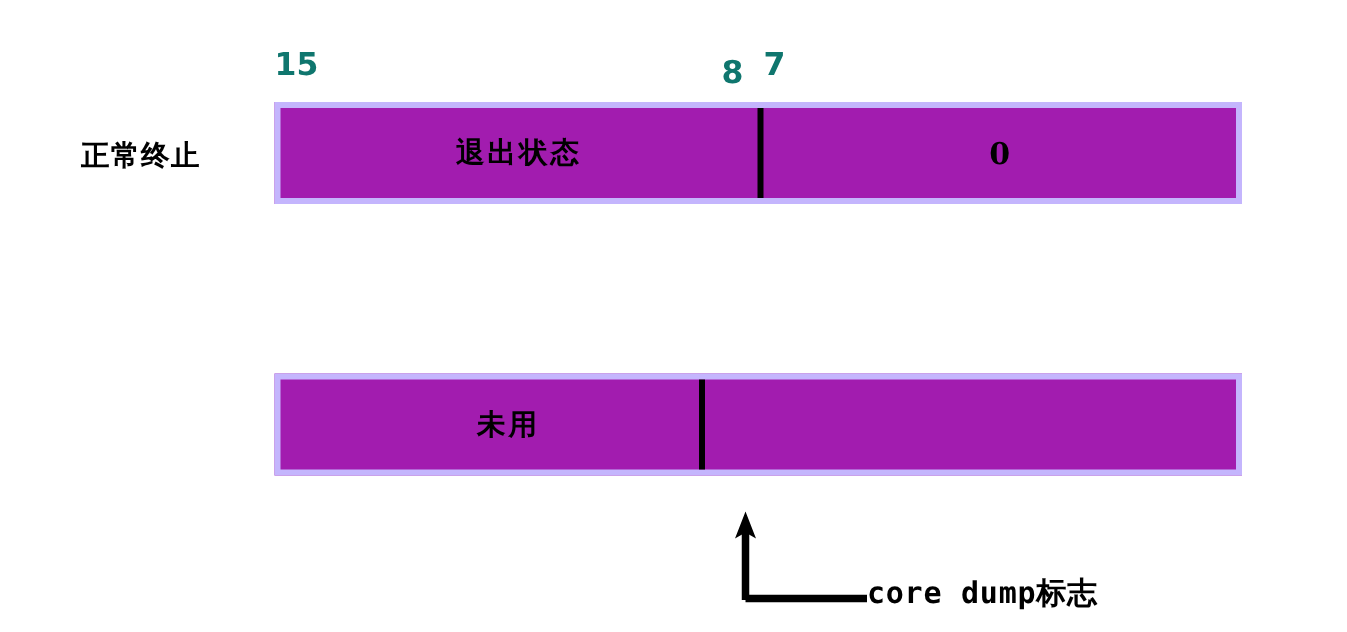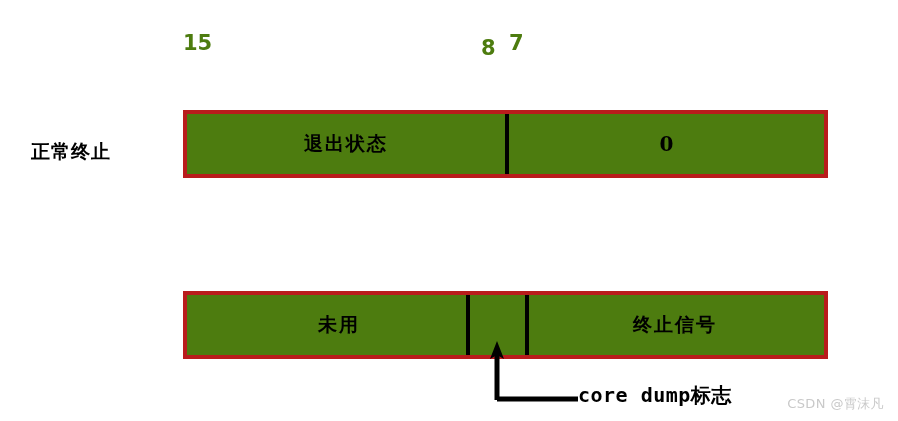--- a/index.html
+++ b/index.html
@@ -25,45 +25,44 @@
   
   .row-label {
     position: absolute;
     font-family: "DejaVu Serif", "Liberation Serif", serif;
     font-weight: 700;
     font-size: 19px;
     letter-spacing: 1px;
     white-space: nowrap;
     color: #000;
   }
-  #label-normal  { left: 31px;  top: 91px; margin-top: 48px; }
+  #label-normal  { left: 54px;  top: 91px; }
   #label-signal  { left: 34px;  top: 272px; }
 
   
   .bit-tick {
     position: absolute;
     font-family: "DejaVu Sans", "Liberation Sans", sans-serif;
     font-weight: 700;
     font-size: 21px;
     line-height: 21px;
-    color: #4d7c0f;
+    color: #0f766e;
     white-space: nowrap;
   }
   #tick-15 { left: 183px; top: 33px; }
   #tick-8  { left: 481px; top: 38px; }
   #tick-7  { left: 509px; top: 33px; }
 
   
   .field-row {
     position: absolute;
     display: flex;
     box-sizing: border-box;
-    border: 4px solid #b91c1c;
-    background: #4d7c0f;
-    margin-top: 42px;
+    border: 4px solid #c4b5fd;
+    background: #a21caf;
   }
   #row-normal {
     left: 183px;
     top: 68px;
     width: 645px;
     height: 68px;
   }
   #row-signal {
     left: 183px;
     top: 249px;
@@ -136,29 +135,27 @@
 
   <div class="field-row" id="row-normal">
     <div class="cell" id="cell-exit-status">退出状态</div>
     <div class="cell" id="cell-zero">0</div>
   </div>
 
 
   <div class="field-row" id="row-signal">
     <div class="cell" id="cell-unused">未用</div>
     <div class="cell" id="cell-coreflag"></div>
-    <div class="cell" id="cell-signal-num">终止信号</div>
   </div>
 
   <svg class="callout" viewBox="0 0 898 421">
 
     <line x1="497" y1="399" x2="578" y2="399" stroke="#000" stroke-width="5"></line>
 
     <line x1="497" y1="400" x2="497" y2="352" stroke="#000" stroke-width="5"></line>
 
     <polygon points="497,341 490,359 497,355 504,359" fill="#000"></polygon>
   </svg>
 
   <div id="callout-label">core dump标志</div>
 
-  <div id="watermark">CSDN @霄沫凡</div>
 
 </div>
 
 </body></html>

